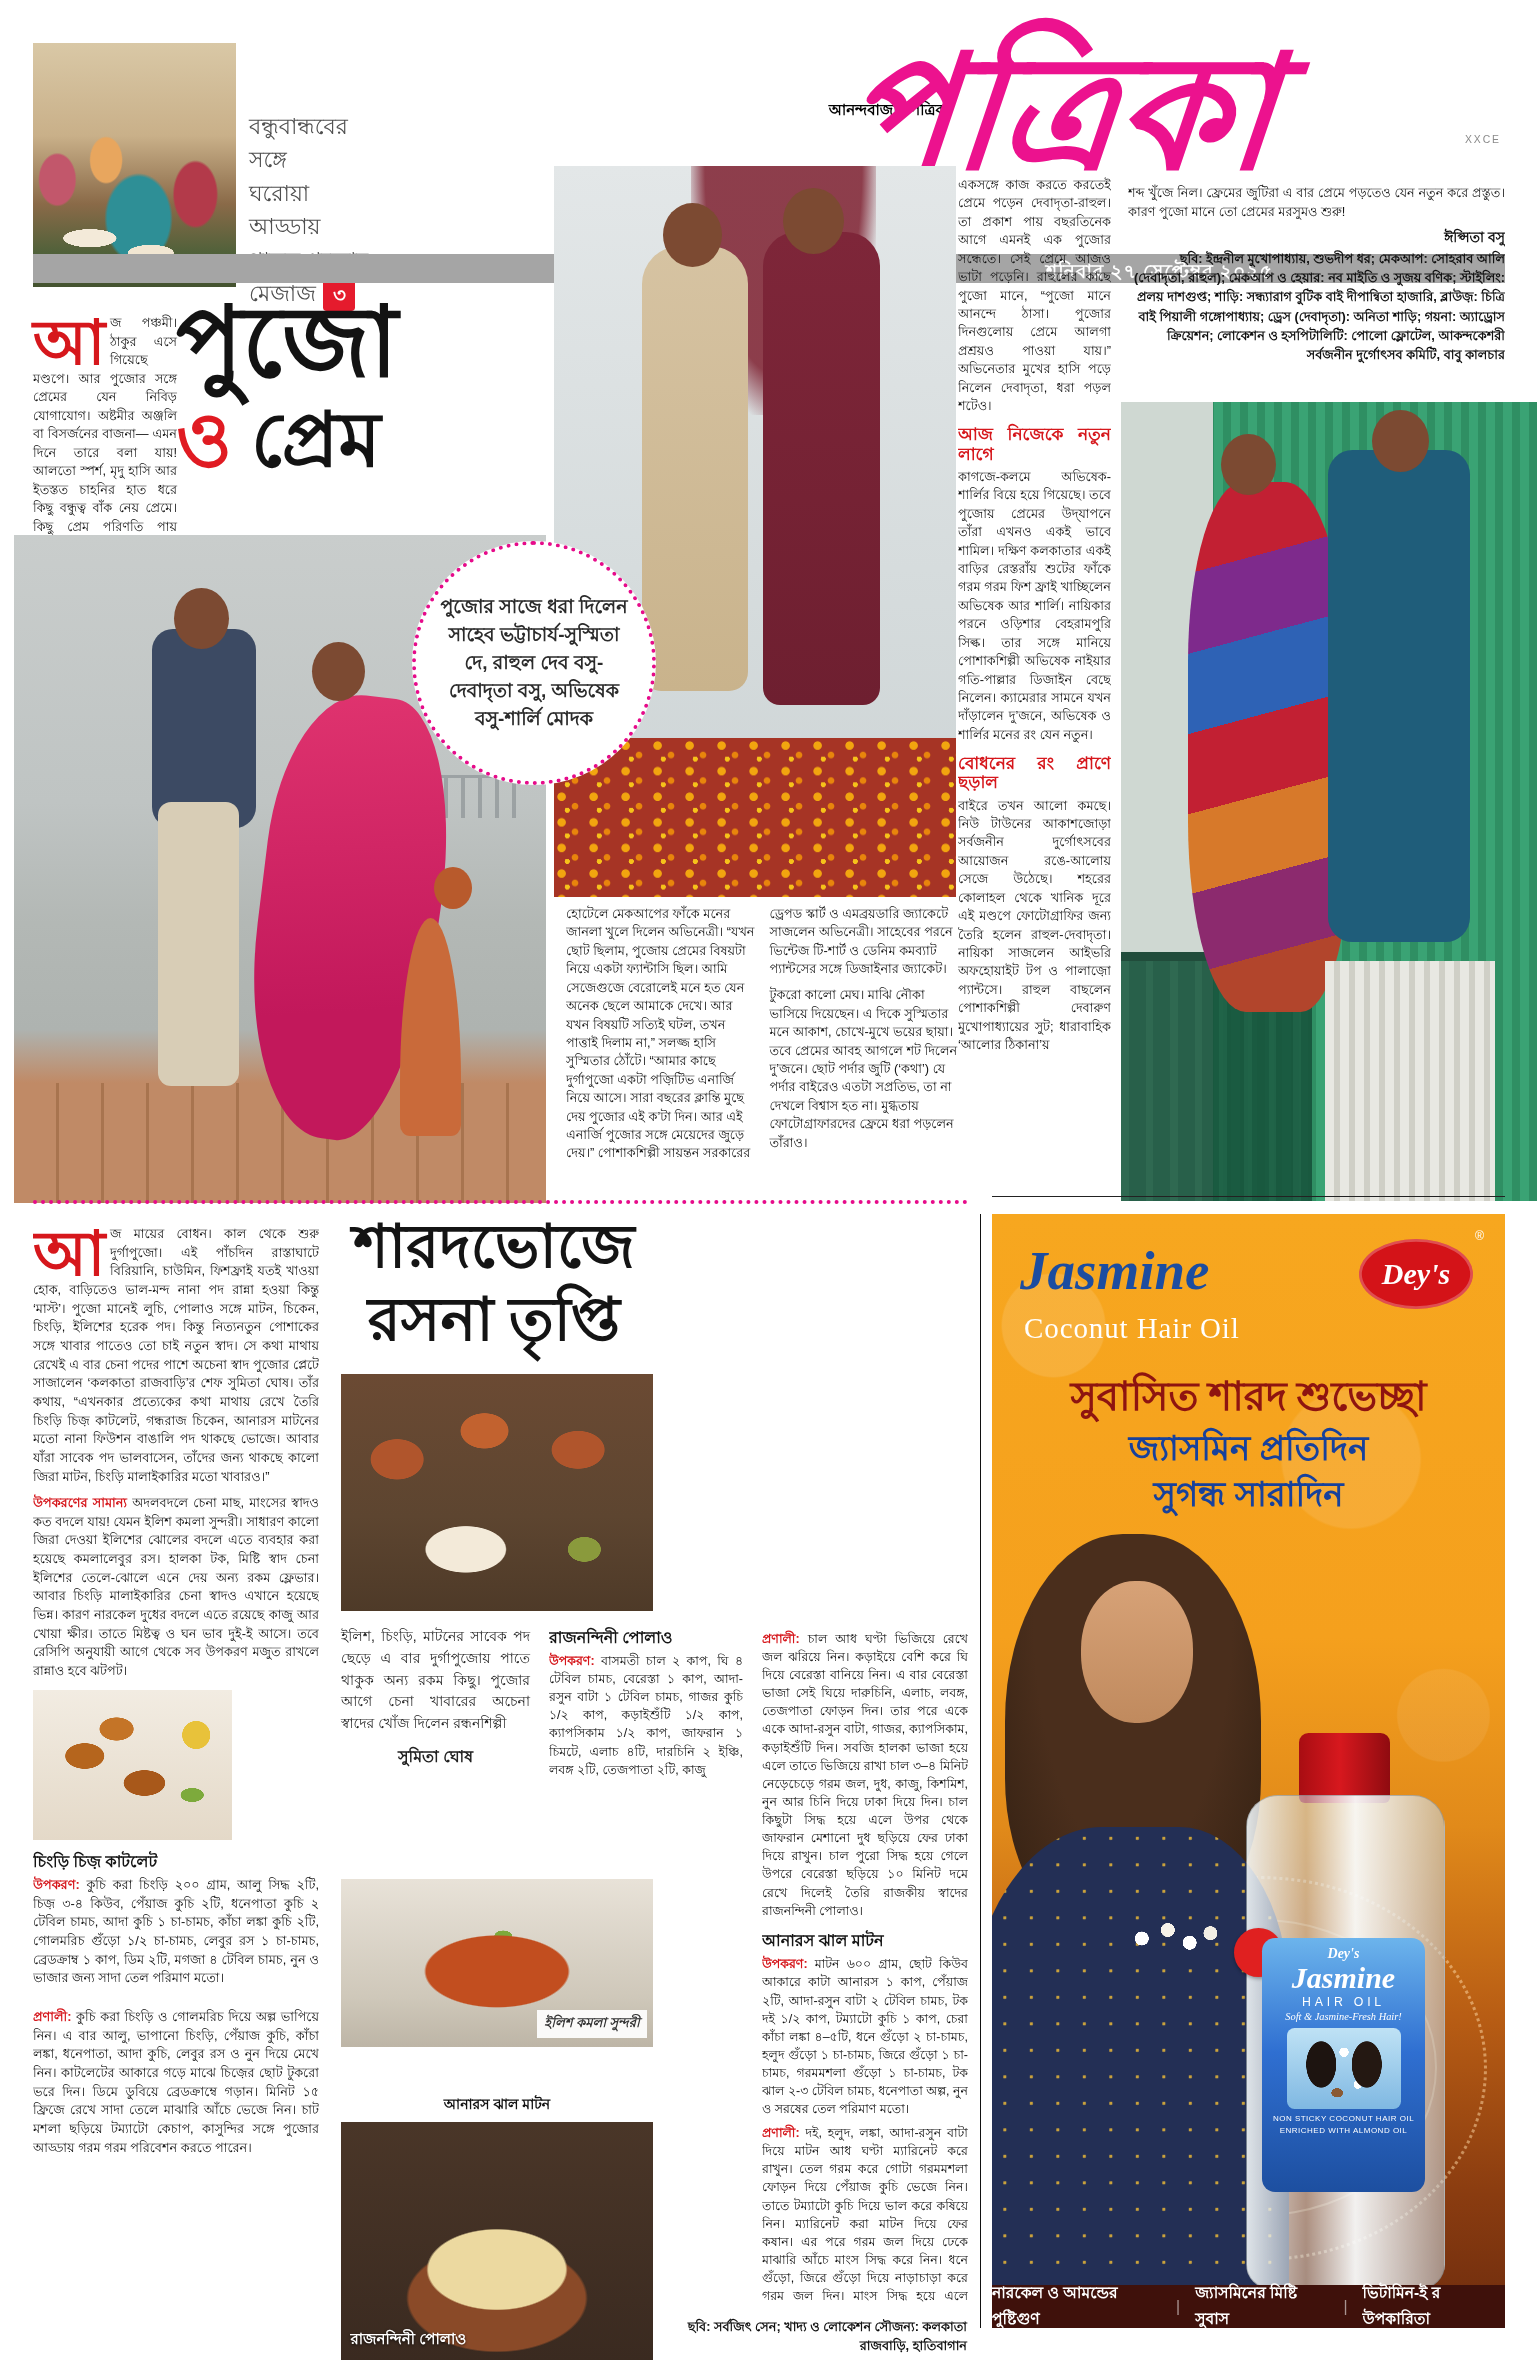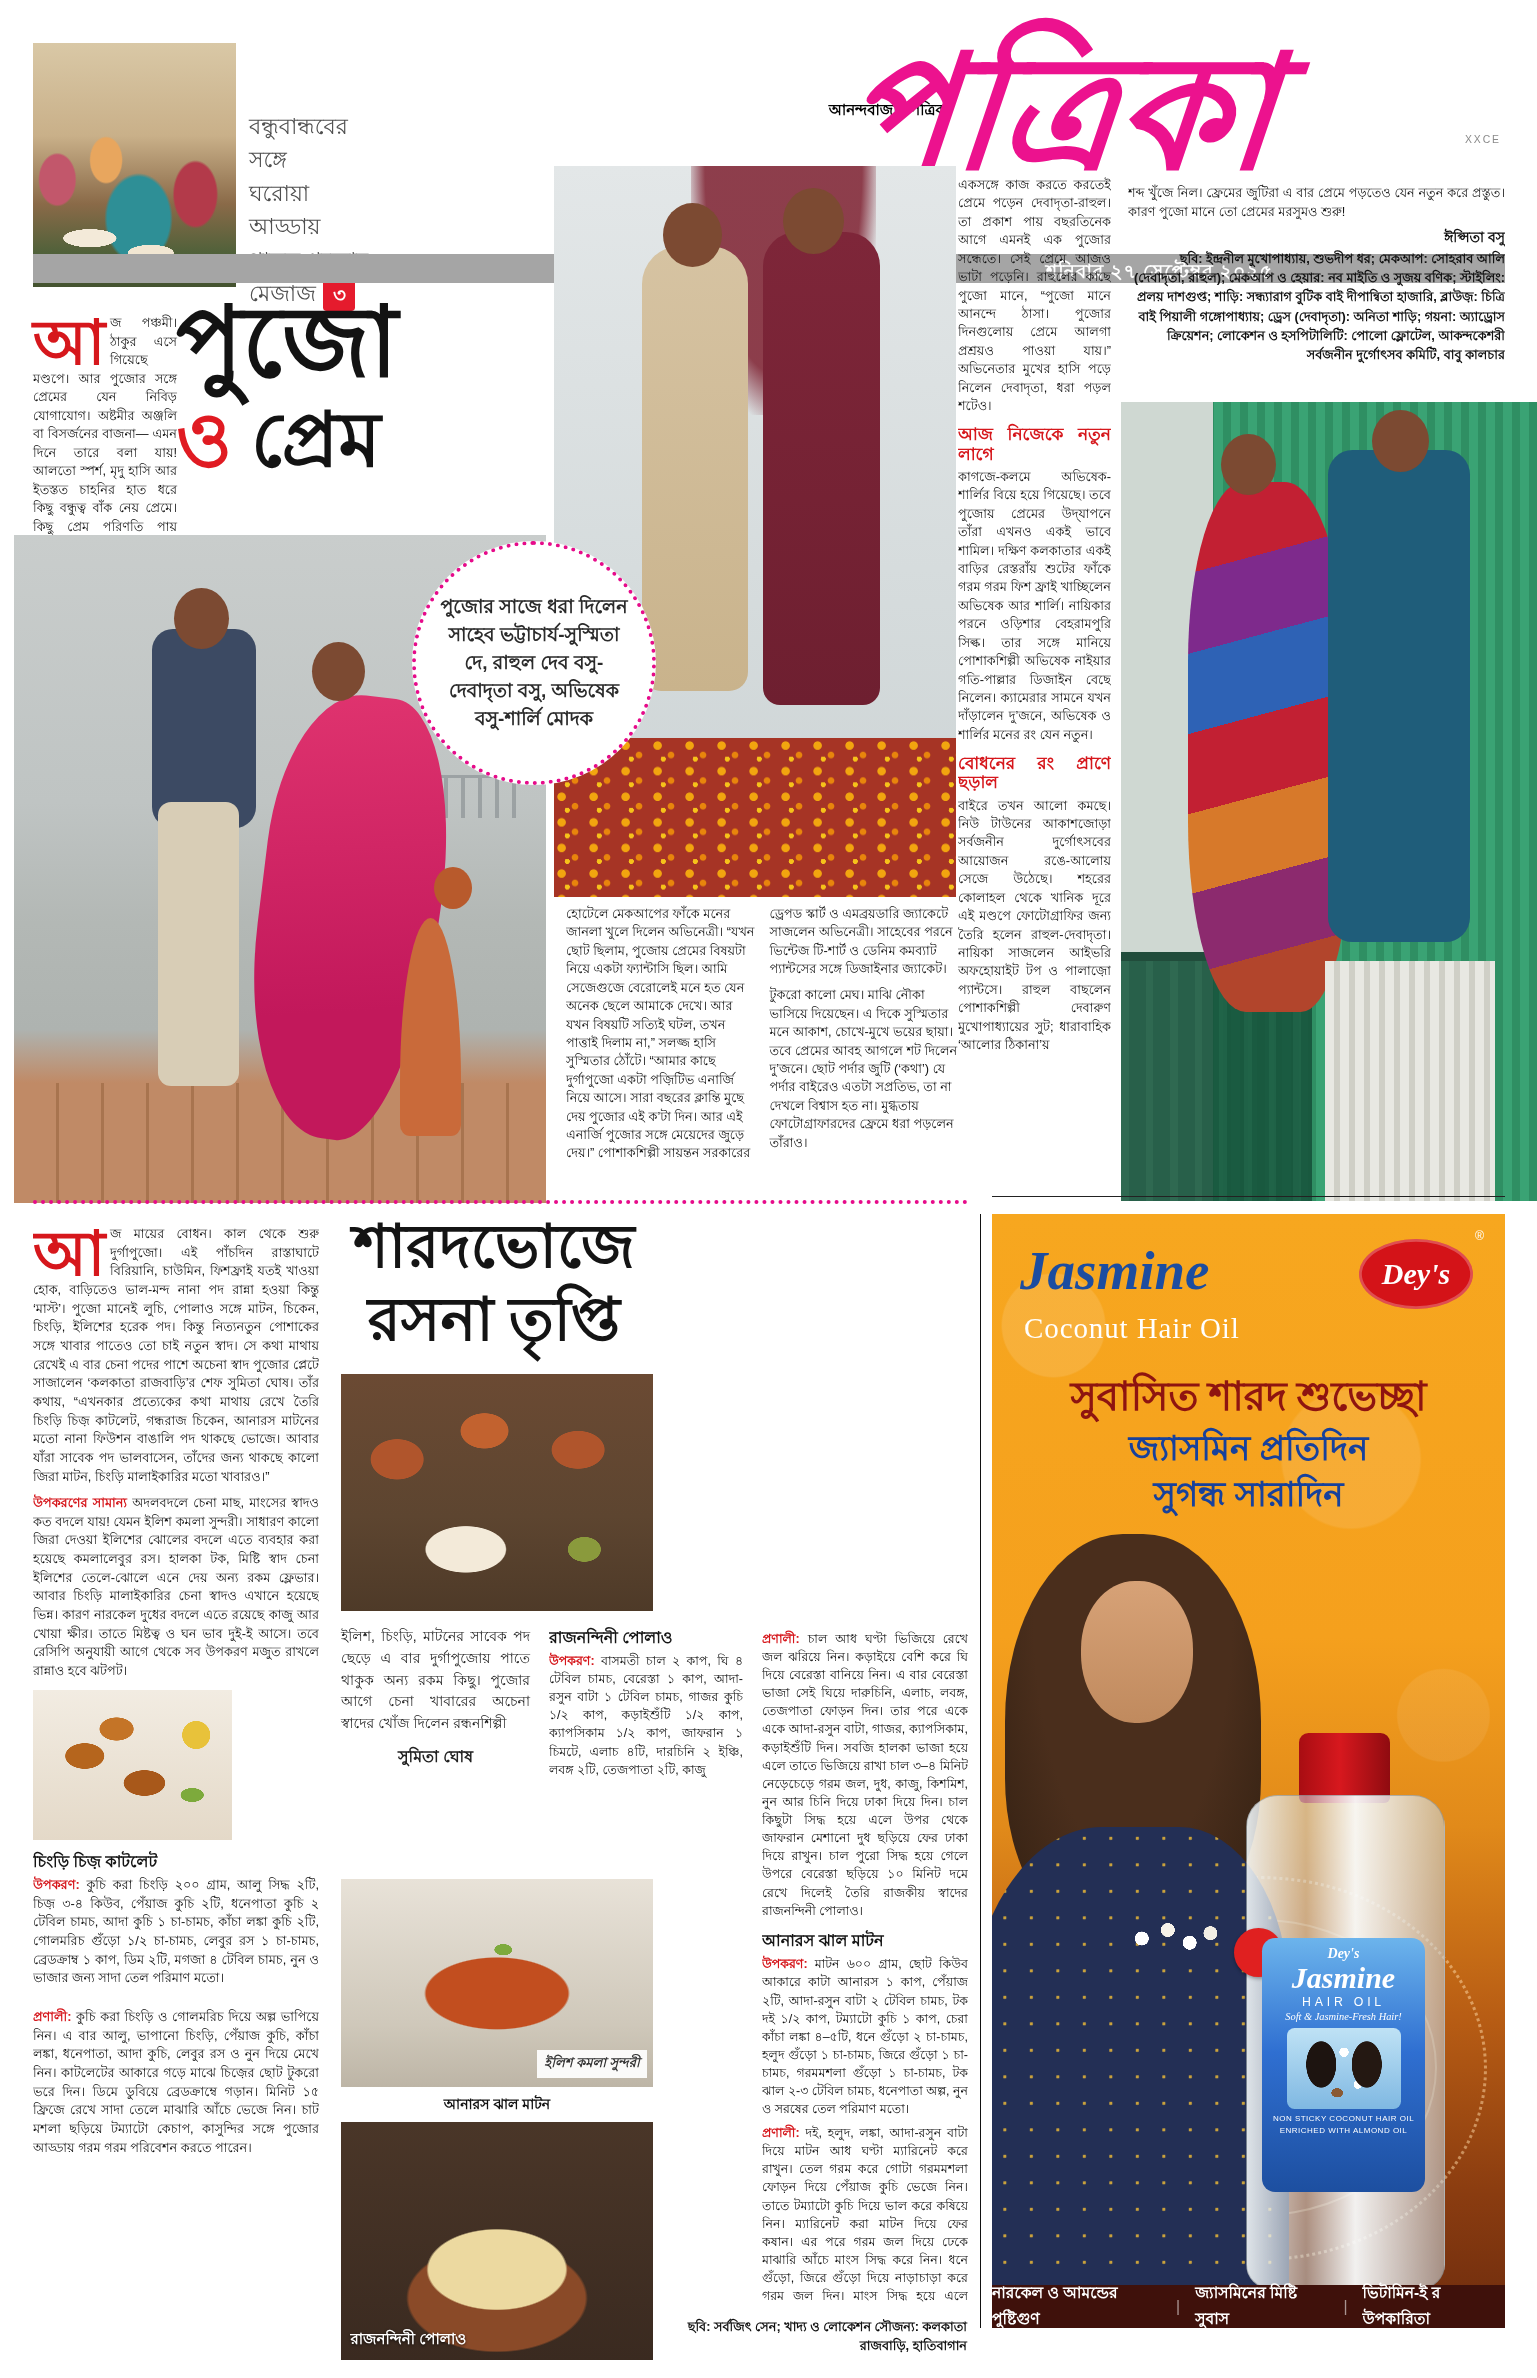--- a/index.html
+++ b/index.html
@@ -116,21 +116,21 @@
       radial-gradient(42px 32px at 18% 36%,#b0552c 0 62%,transparent 64%),
       radial-gradient(38px 28px at 46% 24%,#c2622f 0 62%,transparent 64%),
       radial-gradient(42px 30px at 76% 32%,#b0552c 0 62%,transparent 64%),
       radial-gradient(28px 21px at 18% 36%,#e8b84b 0 58%,transparent 60%),
       radial-gradient(24.6px 17px at 76% 32%,#d8512c 0 58%,transparent 60%),
       radial-gradient(66px 38px at 40% 74%,#f3ead9 0 60%,transparent 62%),
       radial-gradient(28px 21px at 78% 74%,#8a9a3c 0 58%,transparent 60%),
       linear-gradient(180deg,#6b4a33 0%,#5d4530 60%,#4e3a28 100%);}
   .standfirst{left:341px;top:1626px;width:189px;font-size:14px;line-height:1.56;color:#222;}
   .chef{text-align:center;font-weight:bold;font-size:16px;margin-top:9.5px;}
-  .fish-photo{left:341px;top:1879px;width:312px;height:208px;
+  .fish-photo{left:341px;top:1879px;width:312px;height:168px;
     background:
       radial-gradient(114px 57px at 50% 55%,#c24e1f 0 62%,transparent 64%),
       radial-gradient(34px 17px at 36% 50%,#e8a050 0 58%,transparent 60%),
       radial-gradient(32px 15px at 62% 60%,#e8a050 0 58%,transparent 60%),
       radial-gradient(15px 9.5px at 52% 34%,#7daa3c 0 58%,transparent 60%),
       linear-gradient(180deg,#e8e2d8 0%,#cfc8ba 70%,#bdb5a6 100%);}
   .fish-label{position:absolute;right:5.7px;bottom:9.5px;background:rgba(255,255,255,.92);color:#333;
     font-style:italic;font-weight:bold;font-size:13.2px;padding:2.8px 7.6px;}
   .photo-caption{left:341px;top:2093px;width:312px;text-align:center;font-weight:bold;font-size:14px;}
   .pulao-photo{left:341px;top:2122px;width:312px;height:238px;

